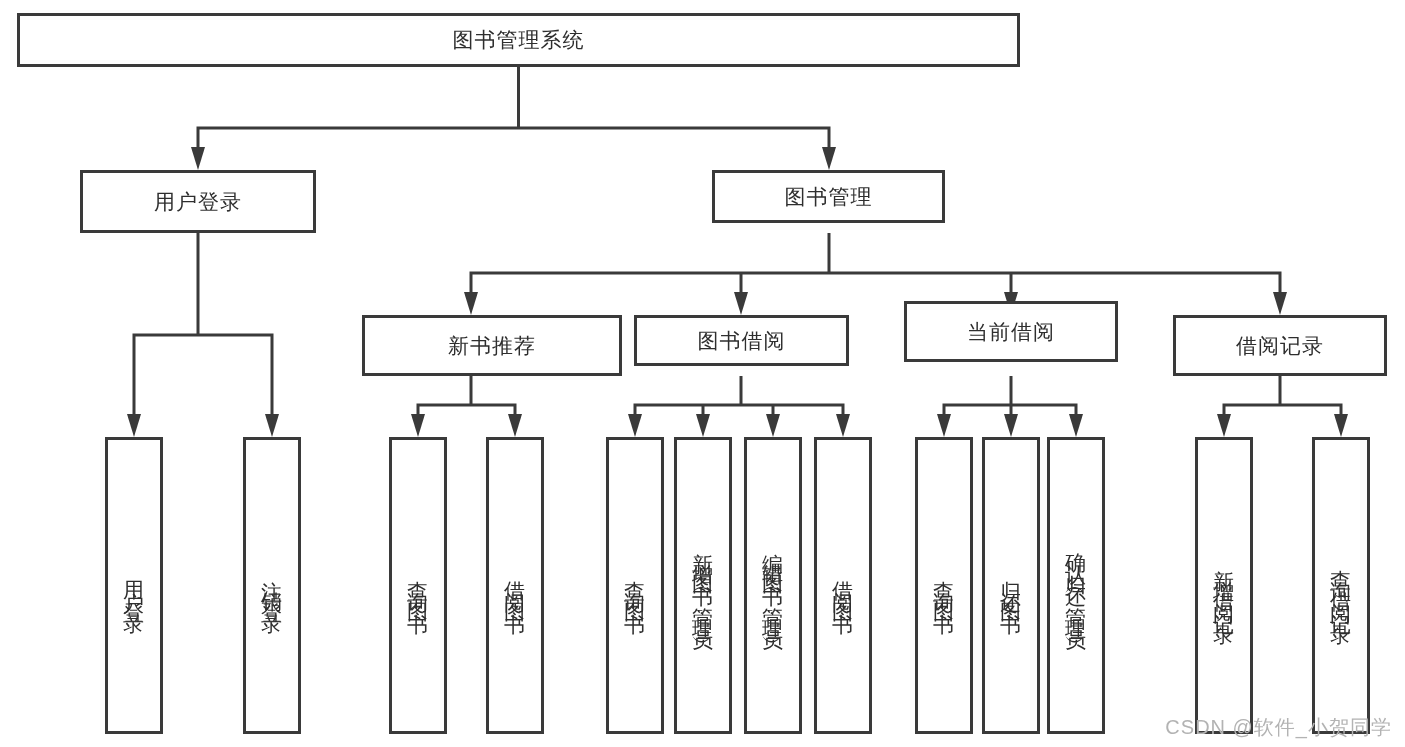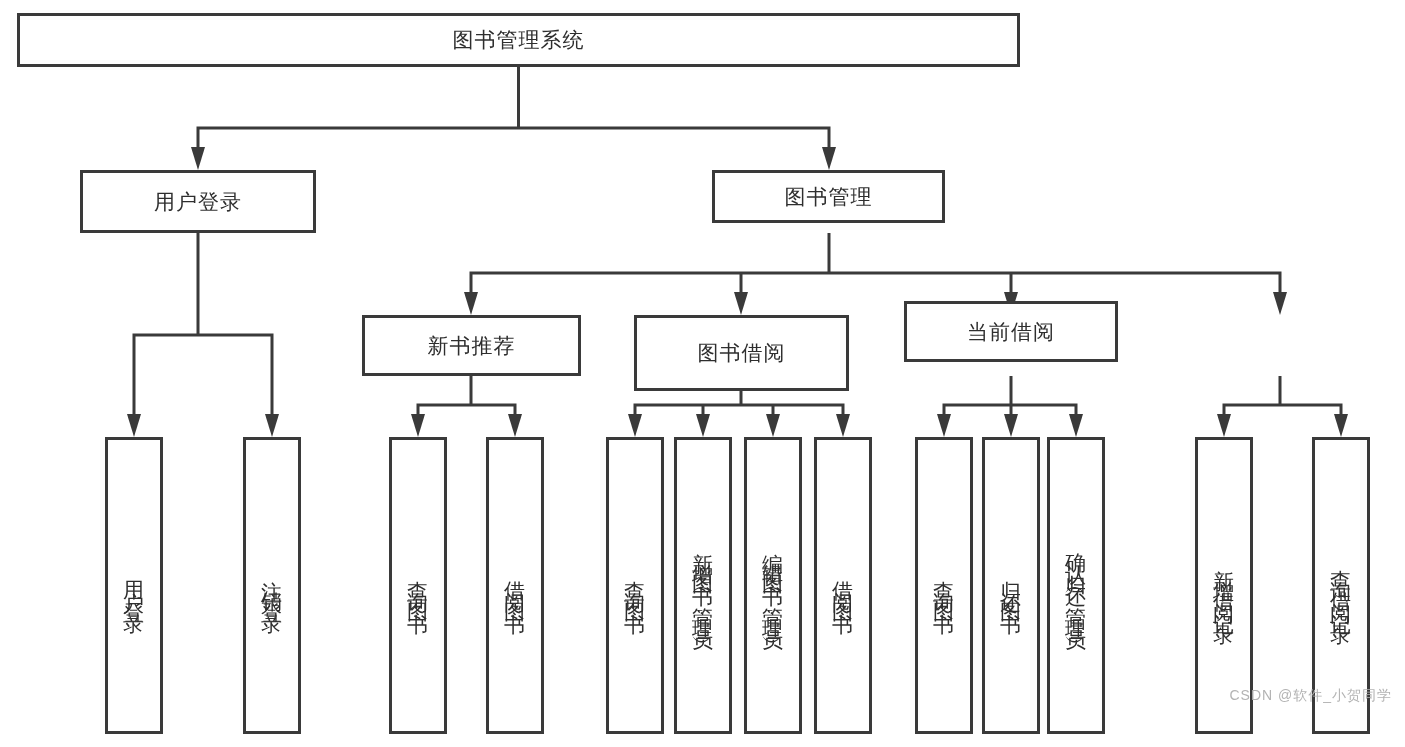--- a/index.html
+++ b/index.html
@@ -15,33 +15,33 @@
   }
   .h-label{font-size:21px;letter-spacing:1px;white-space:nowrap;}
   .v-label{
     writing-mode:vertical-rl;text-orientation:mixed;
     font-size:21px;letter-spacing:11px;line-height:1.0;white-space:nowrap;
   }
   
   .root   {left:17px;  top:13px;  width:1003px;height:54px;}
   .lvl2-a {left:80px;  top:170px; width:236px; height:63px;}
   .lvl2-b {left:712px; top:170px; width:233px; height:53px;}
-  .lvl3-1 {left:362px; top:315px; width:219px; height:61px;}
-  .lvl3-2 {left:634px; top:315px; width:215px; height:76px;}
+  .lvl3-1 {left:362px; top:315px; width:260px; height:61px;}
+  .lvl3-2 {left:634px; top:315px; width:215px; height:51px;}
   .lvl3-3 {left:904px; top:301px; width:214px; height:61px;}
   .lvl3-4 {left:1173px;top:315px; width:214px; height:61px;}
   .leaf   {top:437px;  width:58px; height:297px;}
   .a1{left:105px;} .a2{left:243px;}
   .b1{left:389px;} .b2{left:486px;}
   .c1{left:606px;} .c2{left:674px;} .c3{left:744px;} .c4{left:814px;}
   .d1{left:915px;} .d2{left:982px;} .d3{left:1047px;}
   .e1{left:1195px;} .e2{left:1312px;}
   .watermark{
-    position:absolute;right:13px;top:687px;z-index:2;
-    font-size:14px;color:#b3b3b3;letter-spacing:1px;white-space:nowrap;
+    position:absolute;right:13px;top:714px;z-index:2;
+    font-size:20px;color:#b3b3b3;letter-spacing:1px;white-space:nowrap;
   }
 </style>
 </head>
 <body>
 
 <div class="stage">
 
   <svg class="wires" viewBox="0 0 1405 747" xmlns="http://www.w3.org/2000/svg">
     <g stroke="#3a3a3a" stroke-width="3" fill="none">
 
@@ -95,20 +95,23 @@
 
   <div class="node lvl3-1">
     <span class="h-label">新书推荐</span>
   </div>
   <div class="node lvl3-2">
     <span class="h-label">图书借阅</span>
   </div>
   <div class="node lvl3-3">
     <span class="h-label">当前借阅</span>
   </div>
+  <div class="node lvl3-4">
+    <span class="h-label">借阅记录</span>
+  </div>
 
   <div class="node leaf a1">
     <span class="v-label">用户登录</span>
   </div>
   <div class="node leaf a2">
     <span class="v-label">注销登录</span>
   </div>
 
   <div class="node leaf b1">
     <span class="v-label">查询图书</span>

